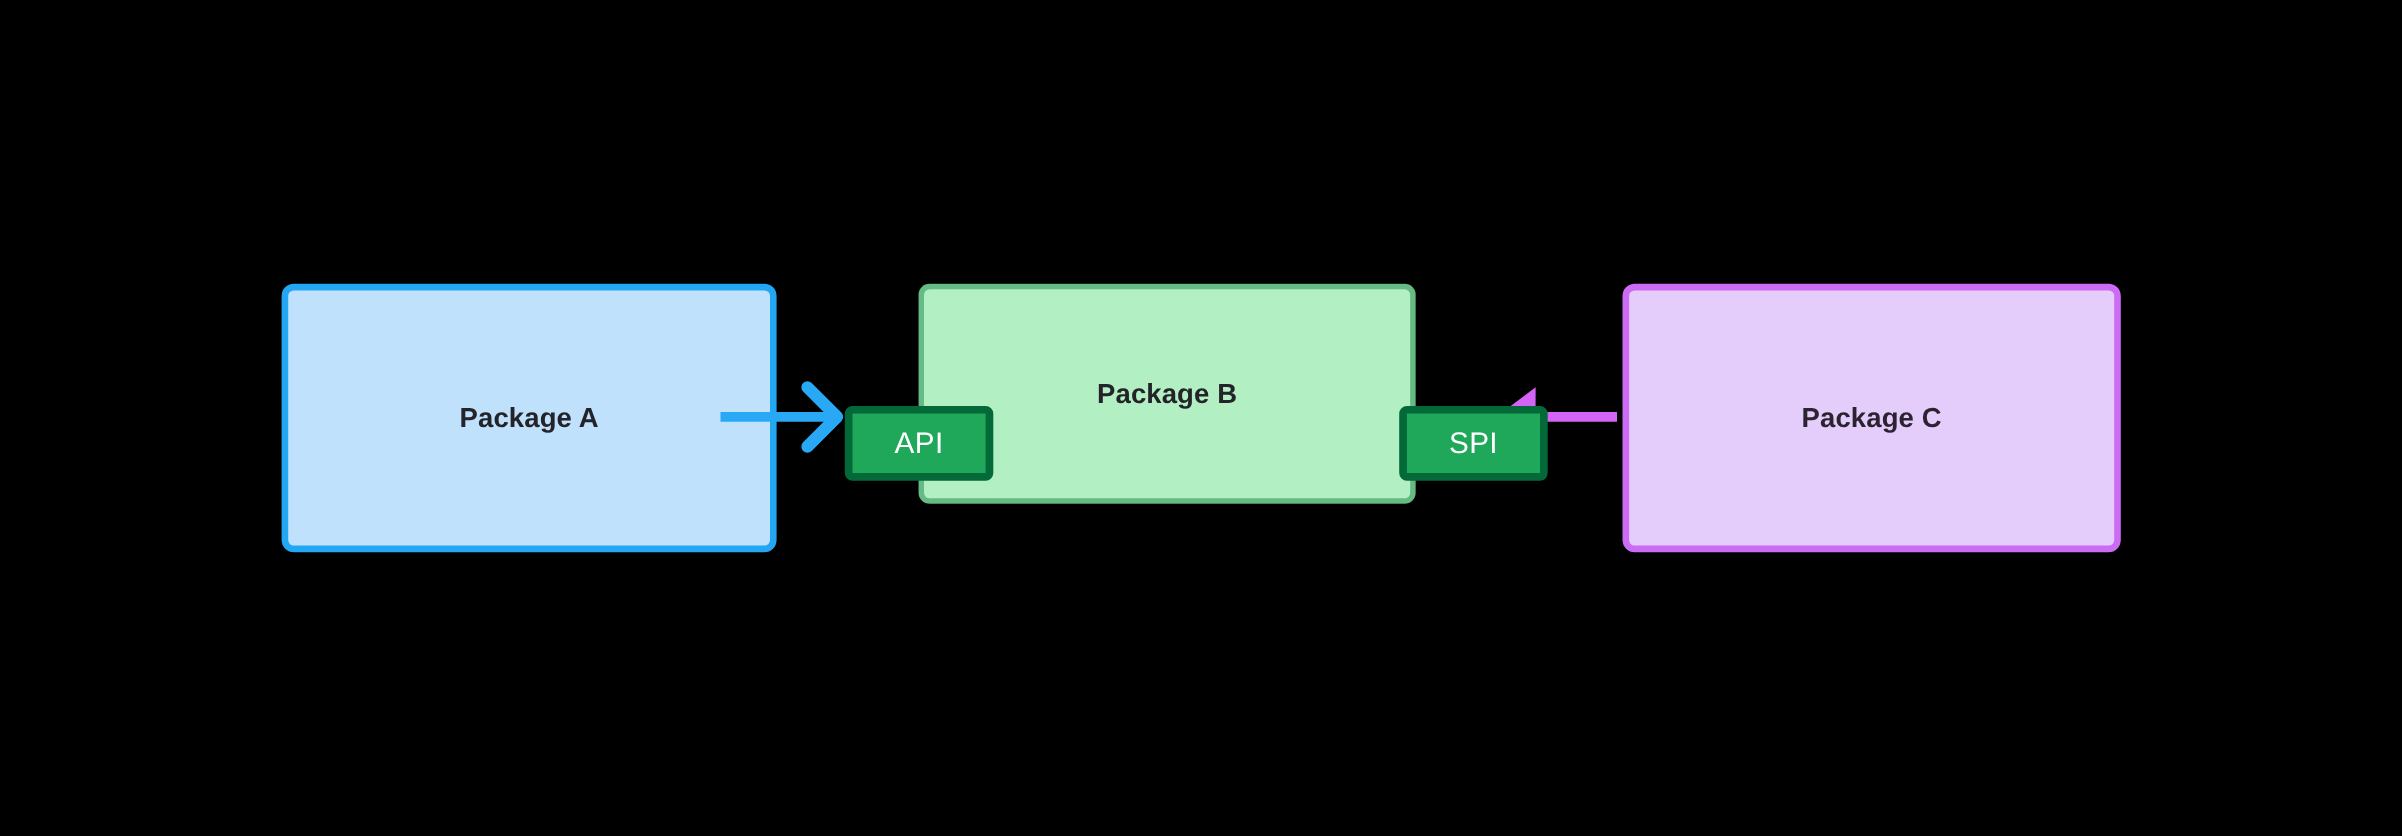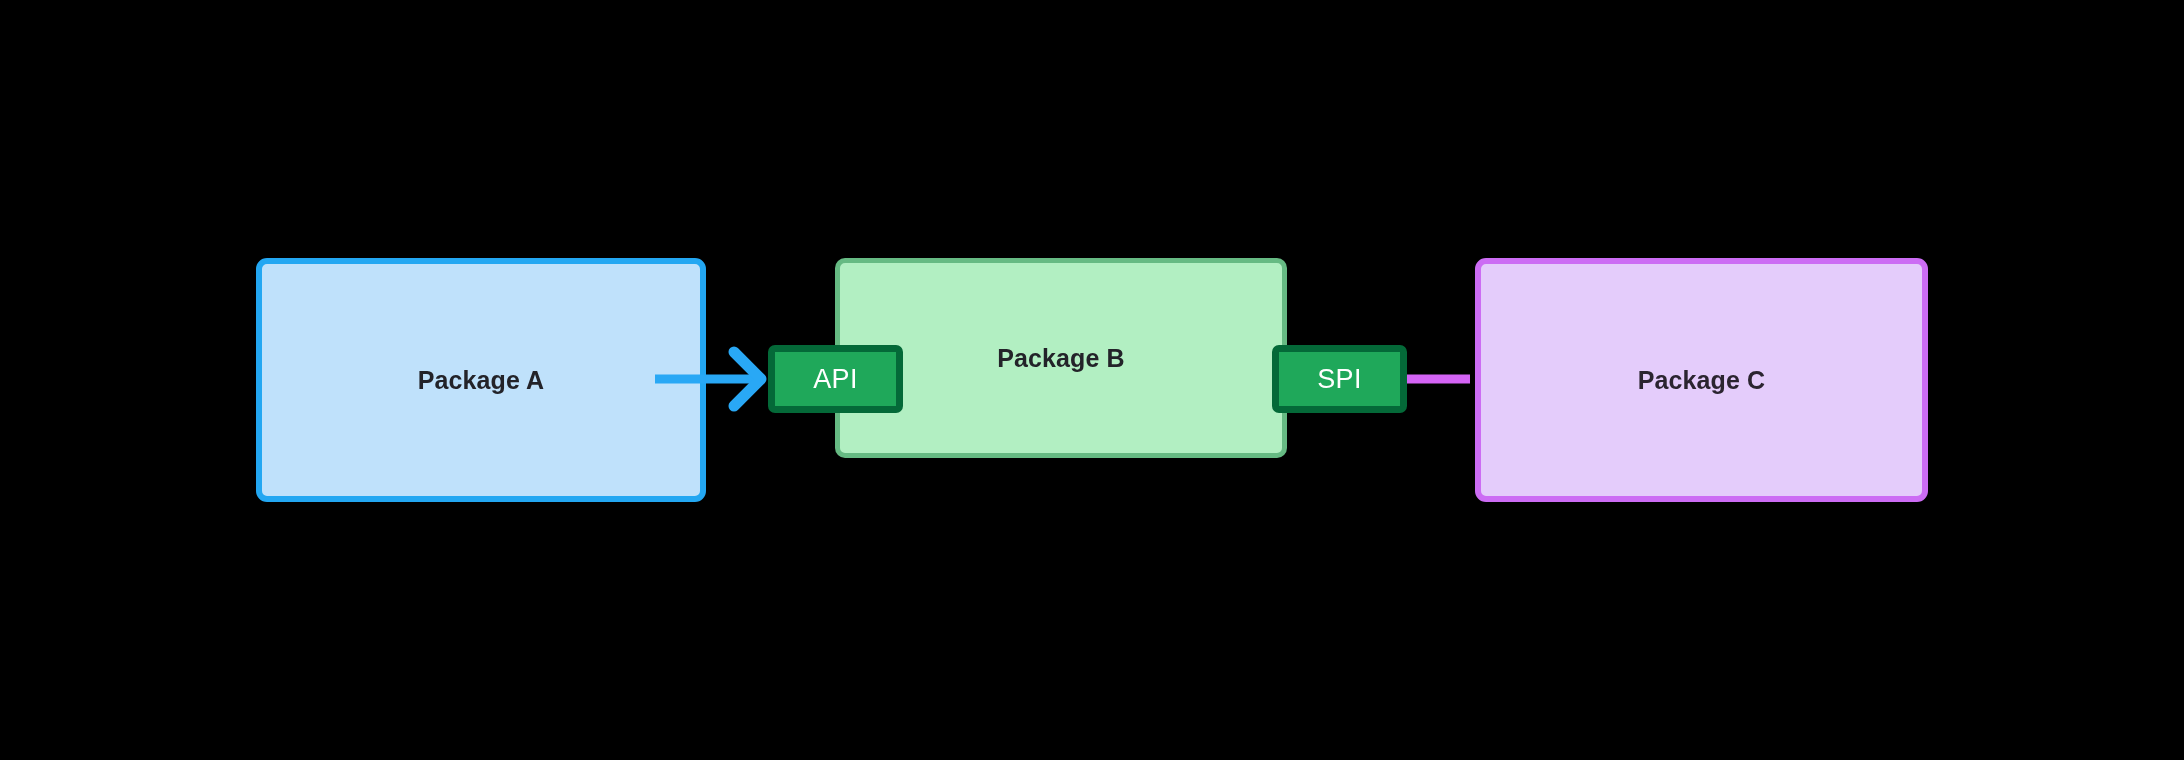--- a/index.html
+++ b/index.html
@@ -83,20 +83,21 @@
     position: absolute;
     box-sizing: border-box;
     display: flex;
     align-items: center;
     justify-content: center;
     width: 135px;
     height: 68px;
     background: #1fa85a;
     border: 7px solid #046938;
     border-radius: 7px;
+    margin-top: 24px;
   }
   .interface-label {
     color: #ffffff;
     font-size: 27px;
     font-weight: normal;
     letter-spacing: 0.3px;
     white-space: nowrap;
   }
   #api-box  { left: 768px;  top: 345px; }
   #spi-box  { left: 1272px; top: 345px; }

